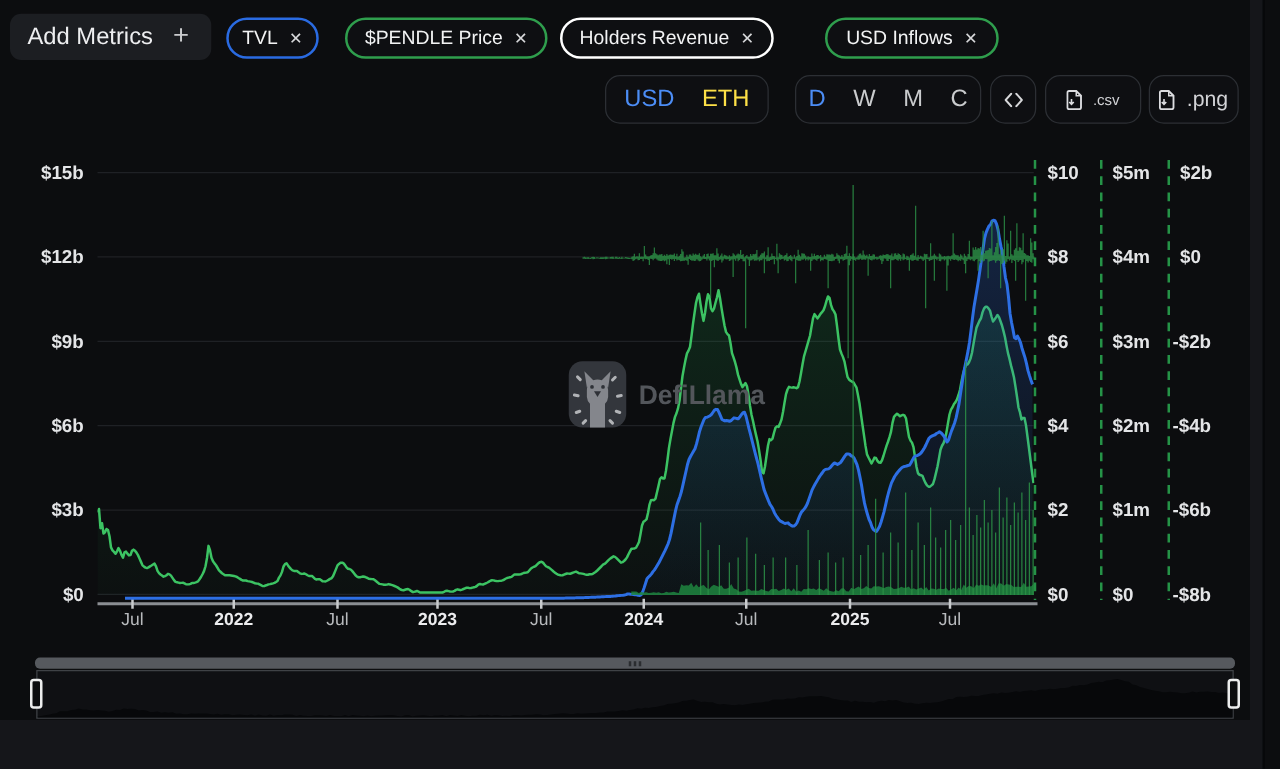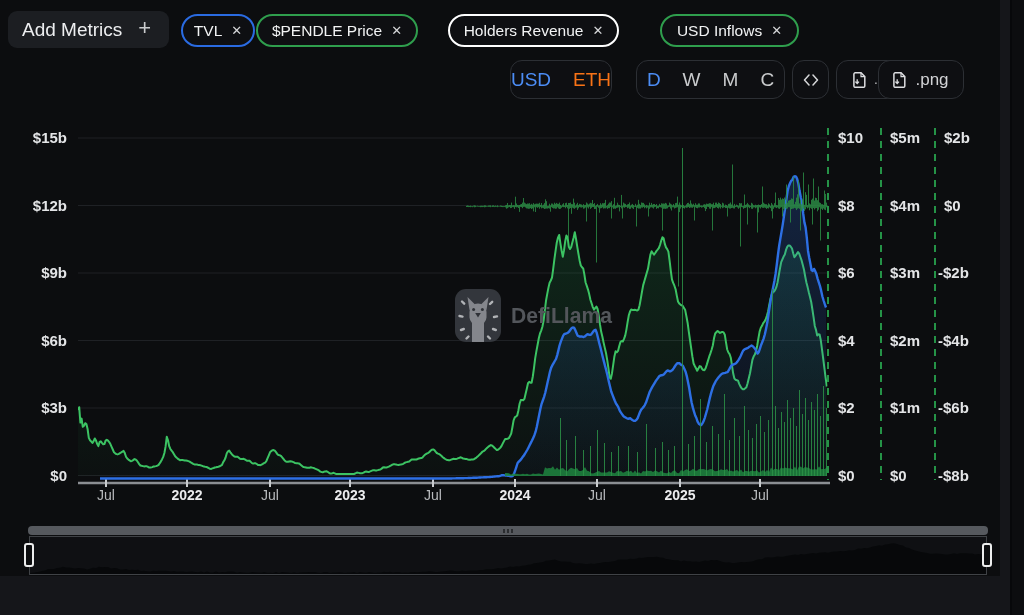--- a/index.html
+++ b/index.html
@@ -21,57 +21,57 @@
 <div style="position:absolute;left:1012px;top:0;width:12px;height:615px;background:#0c0d0f"></div>
 
 <div style="position:absolute;left:8px;top:11px;width:161px;height:37px;background:#1c1e22;border-radius:9px;display:flex;align-items:center;padding-left:14px;gap:16px">
   <span style="font-size:19px;color:#edeef0">Add Metrics</span>
   <span style="font-size:22px;color:#c9cbcd;margin-top:-3px">+</span>
 </div>
 <div class="chip" style="left:181px;width:74px;border:2px solid #2a6be2">
     <span>TVL</span>
     <span class="x">✕</span>
   </div>
-<div class="chip" style="left:256px;width:162px;border:2px solid #2f9e4d">
+<div class="chip" style="left:276px;width:162px;border:2px solid #2f9e4d">
     <span>$PENDLE Price</span>
     <span class="x">✕</span>
   </div>
 <div class="chip" style="left:448px;width:171px;border:2px solid #ffffff">
     <span>Holders Revenue</span>
     <span class="x">✕</span>
   </div>
 <div class="chip" style="left:660px;width:139px;border:2px solid #2f9e4d">
     <span>USD Inflows</span>
     <span class="x">✕</span>
   </div>
 
-<div class="btn" style="left:510px;top:60px;width:102px;height:39px;gap:22px;font-size:19px">
+<div class="btn" style="left:484px;top:60px;width:131px;height:39px;gap:22px;font-size:19px">
   <span style="color:#4c8df5">USD</span>
-    <span style="color:#f97316">ETH</span>
+    <span style="color:#fde047">ETH</span>
 </div>
 <div class="btn" style="left:636px;top:60px;width:149px;height:39px;gap:22px;font-size:19px">
   <span style="color:#4c8df5">D</span>
   <span style="color:#c9cbcd">W</span>
     <span style="color:#c9cbcd">M</span>
     <span style="color:#c9cbcd">C</span>
 </div>
 <div class="btn" style="left:792px;top:60px;width:37px;height:39px">
   <svg width="16" height="12" viewBox="0 0 16 12">
       <path d="M6 1 L1.5 6 L6 11 M10 1 L14.5 6 L10 11" fill="none" stroke="#d6d7d9" stroke-width="1.5" stroke-linecap="round" stroke-linejoin="round"></path>
     </svg>
 </div>
 <div class="btn" style="left:836px;top:60px;width:77px;height:39px;gap:8px;font-size:12px;color:#d2d3d6">
   <svg width="13" height="16" viewBox="0 0 13 16">
       <path d="M2.2 0.8h5.8l3.8 3.8V14a1.3 1.3 0 0 1-1.3 1.3H2.2A1.3 1.3 0 0 1 0.9 14V2.1A1.3 1.3 0 0 1 2.2 0.8Z" fill="none" stroke="#dcdde0" stroke-width="1.5"></path>
       <path d="M8 0.8 V4.6 H11.8" fill="none" stroke="#dcdde0" stroke-width="1.2"></path>
       <path d="M4.2 7.2v4M2.4 9.6l1.8 1.9L6 9.6" fill="none" stroke="#dcdde0" stroke-width="1.3"></path>
     </svg>
   <span>.csv</span>
 </div>
-<div class="btn" style="left:878px;top:60px;width:86px;height:39px;gap:9px;font-size:17px;color:#d2d3d6">
+<div class="btn" style="left:919px;top:60px;width:72px;height:39px;gap:9px;font-size:17px;color:#d2d3d6">
   <svg width="13" height="16" viewBox="0 0 13 16">
       <path d="M2.2 0.8h5.8l3.8 3.8V14a1.3 1.3 0 0 1-1.3 1.3H2.2A1.3 1.3 0 0 1 0.9 14V2.1A1.3 1.3 0 0 1 2.2 0.8Z" fill="none" stroke="#dcdde0" stroke-width="1.5"></path>
       <path d="M8 0.8 V4.6 H11.8" fill="none" stroke="#dcdde0" stroke-width="1.2"></path>
       <path d="M4.2 7.2v4M2.4 9.6l1.8 1.9L6 9.6" fill="none" stroke="#dcdde0" stroke-width="1.3"></path>
     </svg>
   <span>.png</span>
 </div>
 
 <svg style="position:absolute;left:0;top:0" width="1010" height="576" viewBox="0 0 1010 576">
   <defs>

